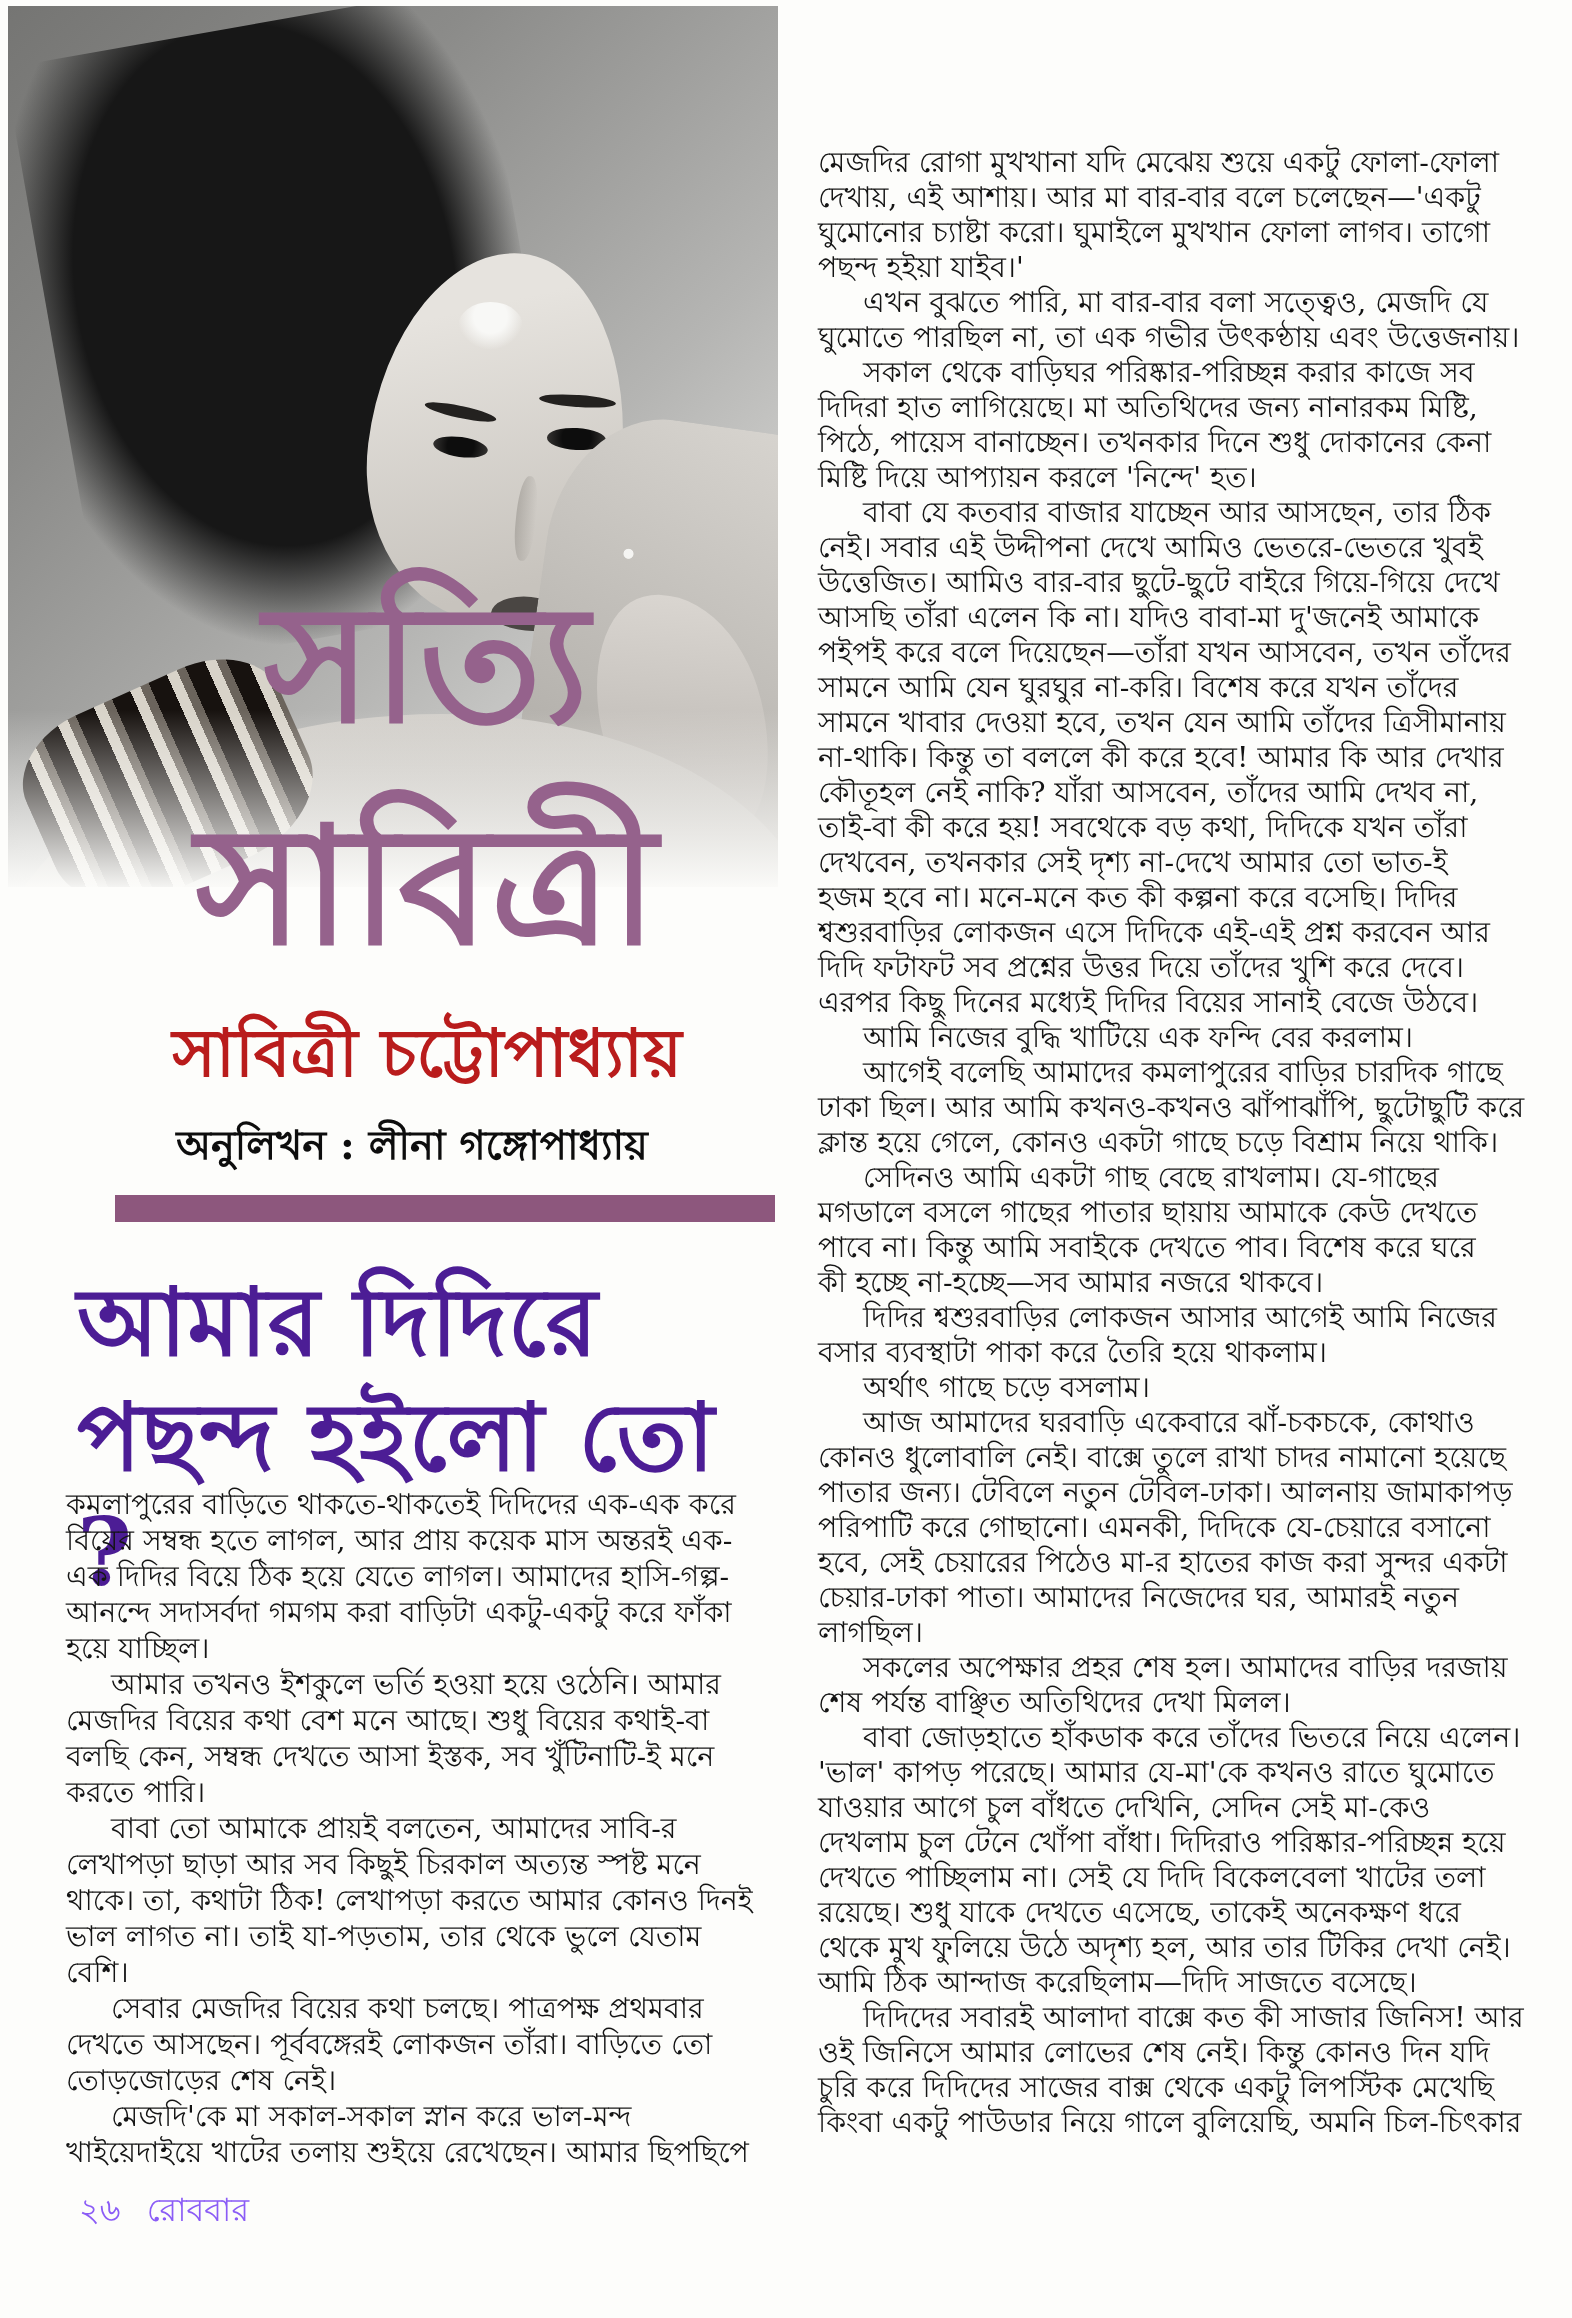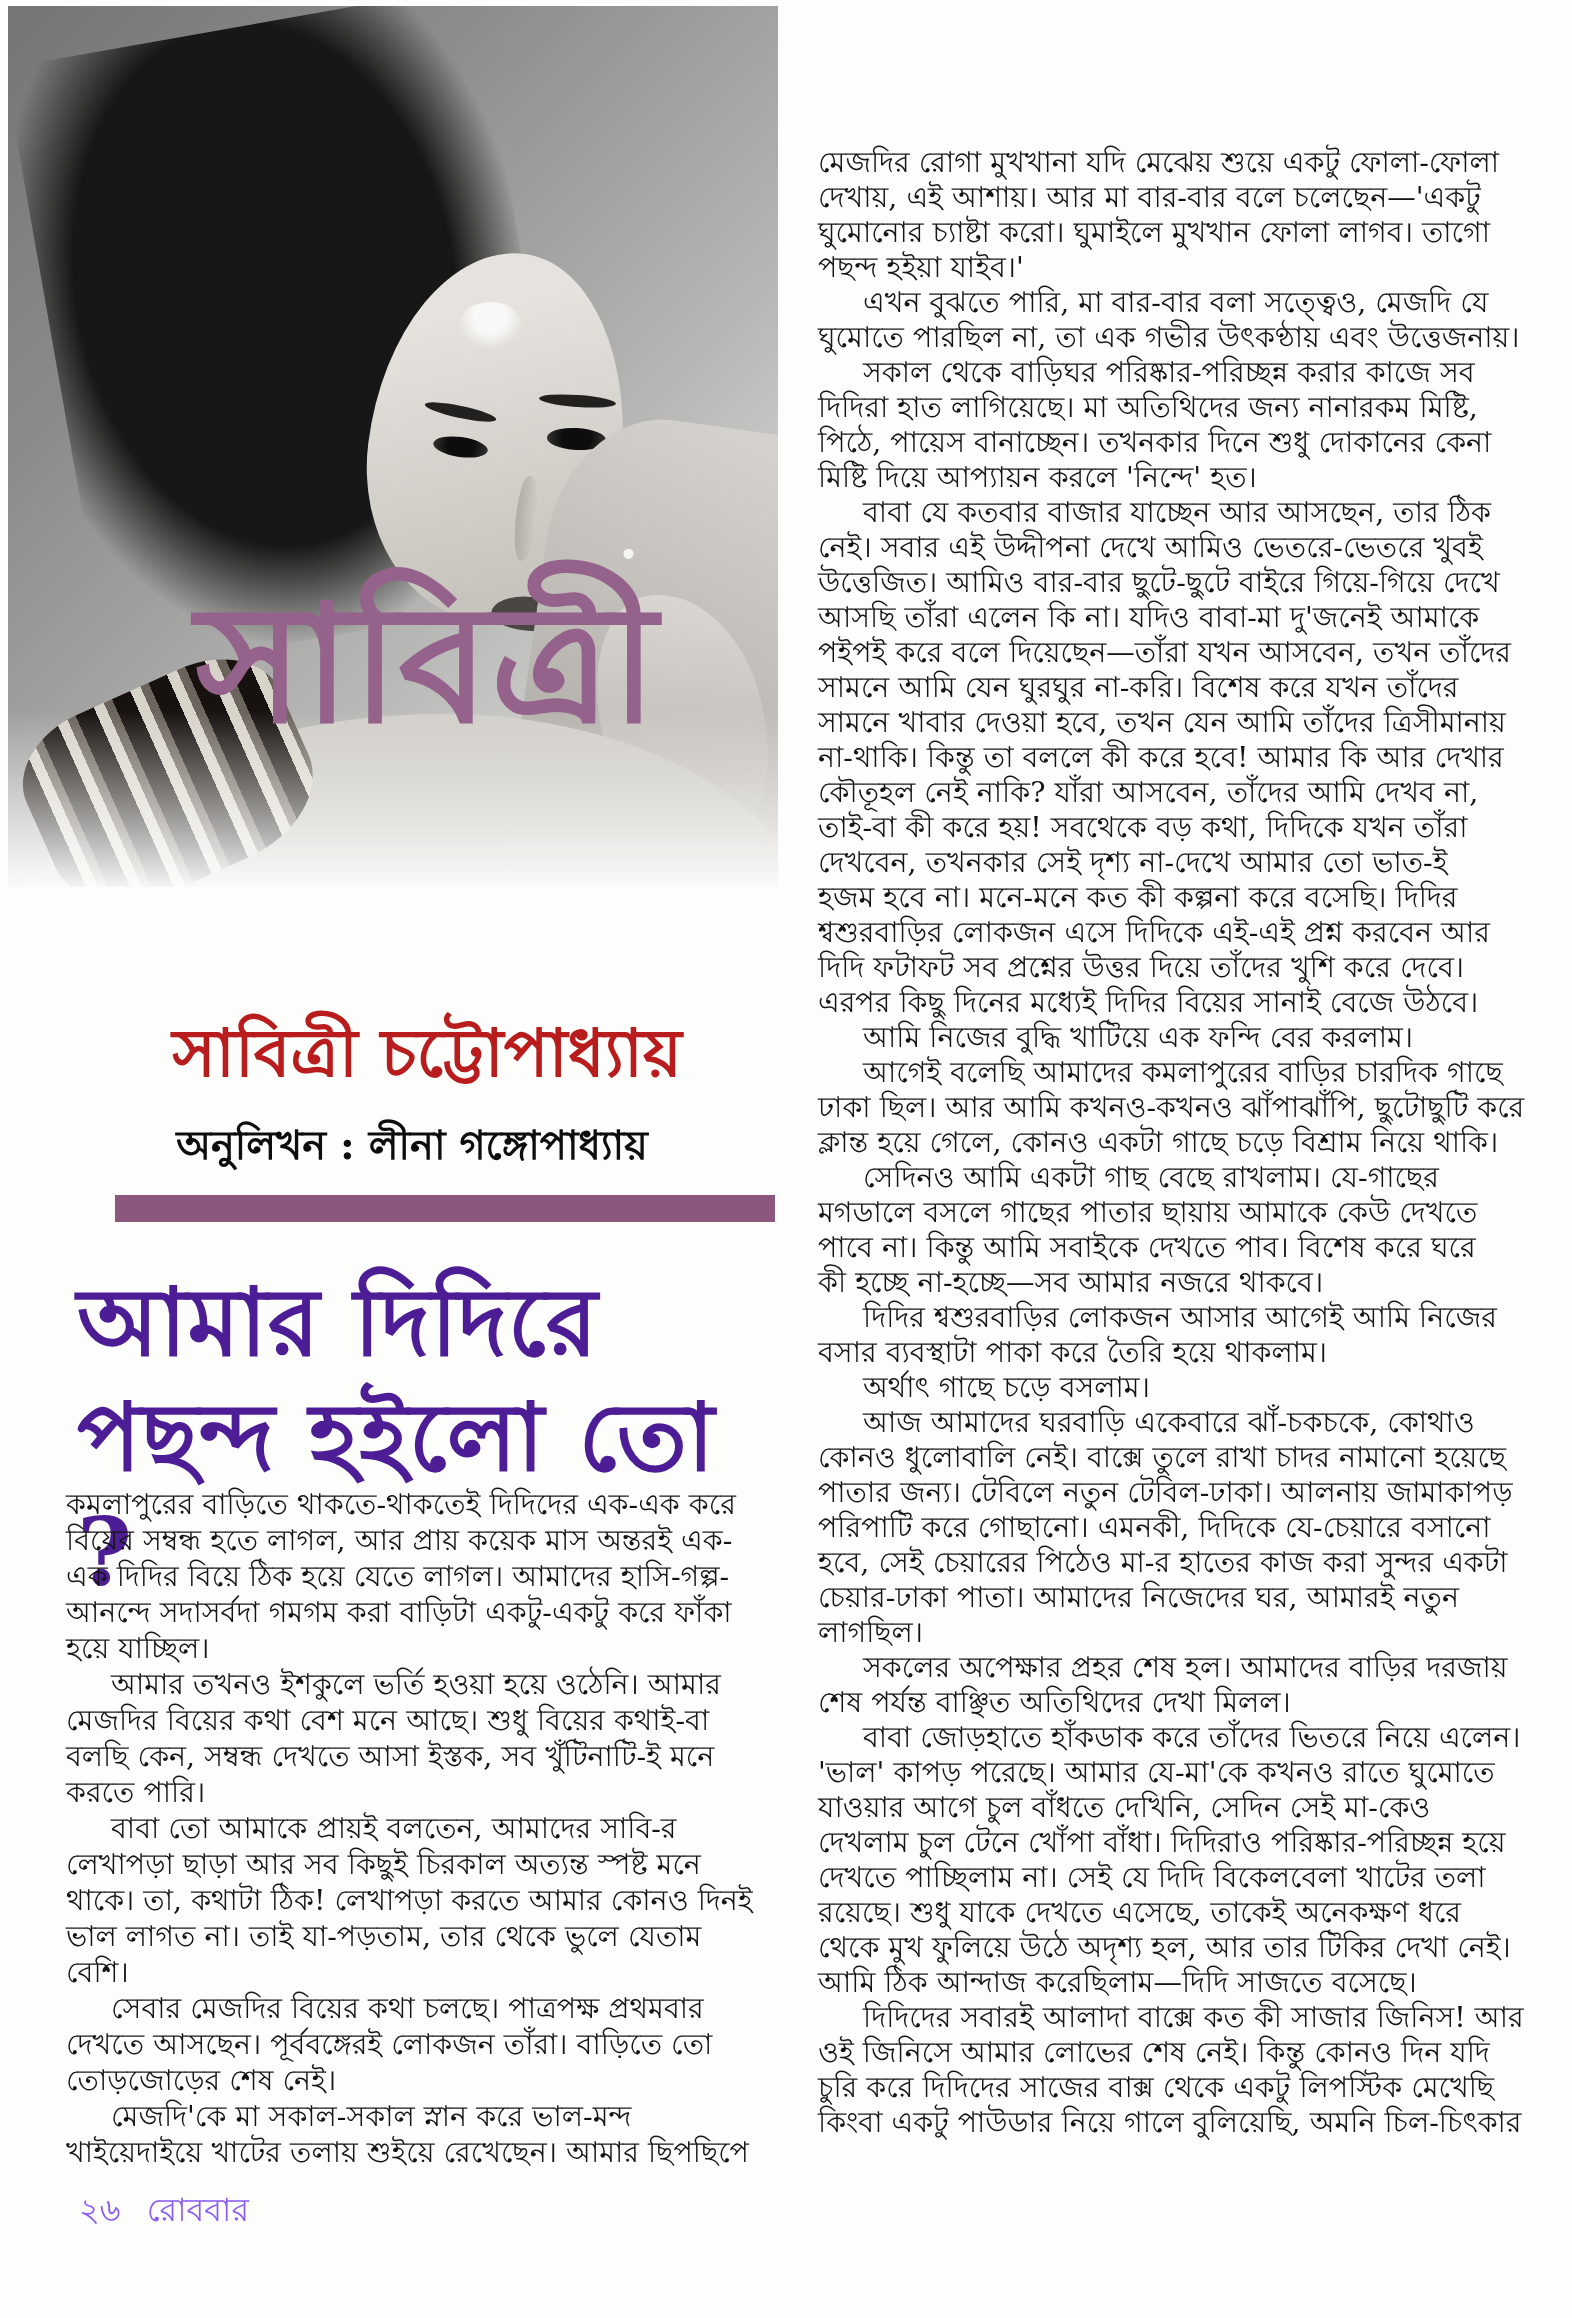--- a/index.html
+++ b/index.html
@@ -118,20 +118,21 @@
     <div class="ph-nose"></div>
     <div class="ph-lips"></div>
     <div class="ph-sleeve"></div>
     <div class="ph-hand"></div>
     <div class="ph-arm"></div>
     <div class="ph-bangles"></div>
     <div class="ph-fade"></div>
   </div>
 
   <div class="title" style="color: rgb(149, 98, 140);">
+    <div>সত্যি</div>
     <div>সাবিত্রী</div>
   </div>
 
   <div class="author">সাবিত্রী চট্টোপাধ্যায়</div>
   <div class="byline">অনুলিখন : লীনা গঙ্গোপাধ্যায়</div>
 
   <div class="divider" style="background: rgb(141, 87, 125);"></div>
 
   <div class="heading">
     <div>আমার দিদিরে</div>

